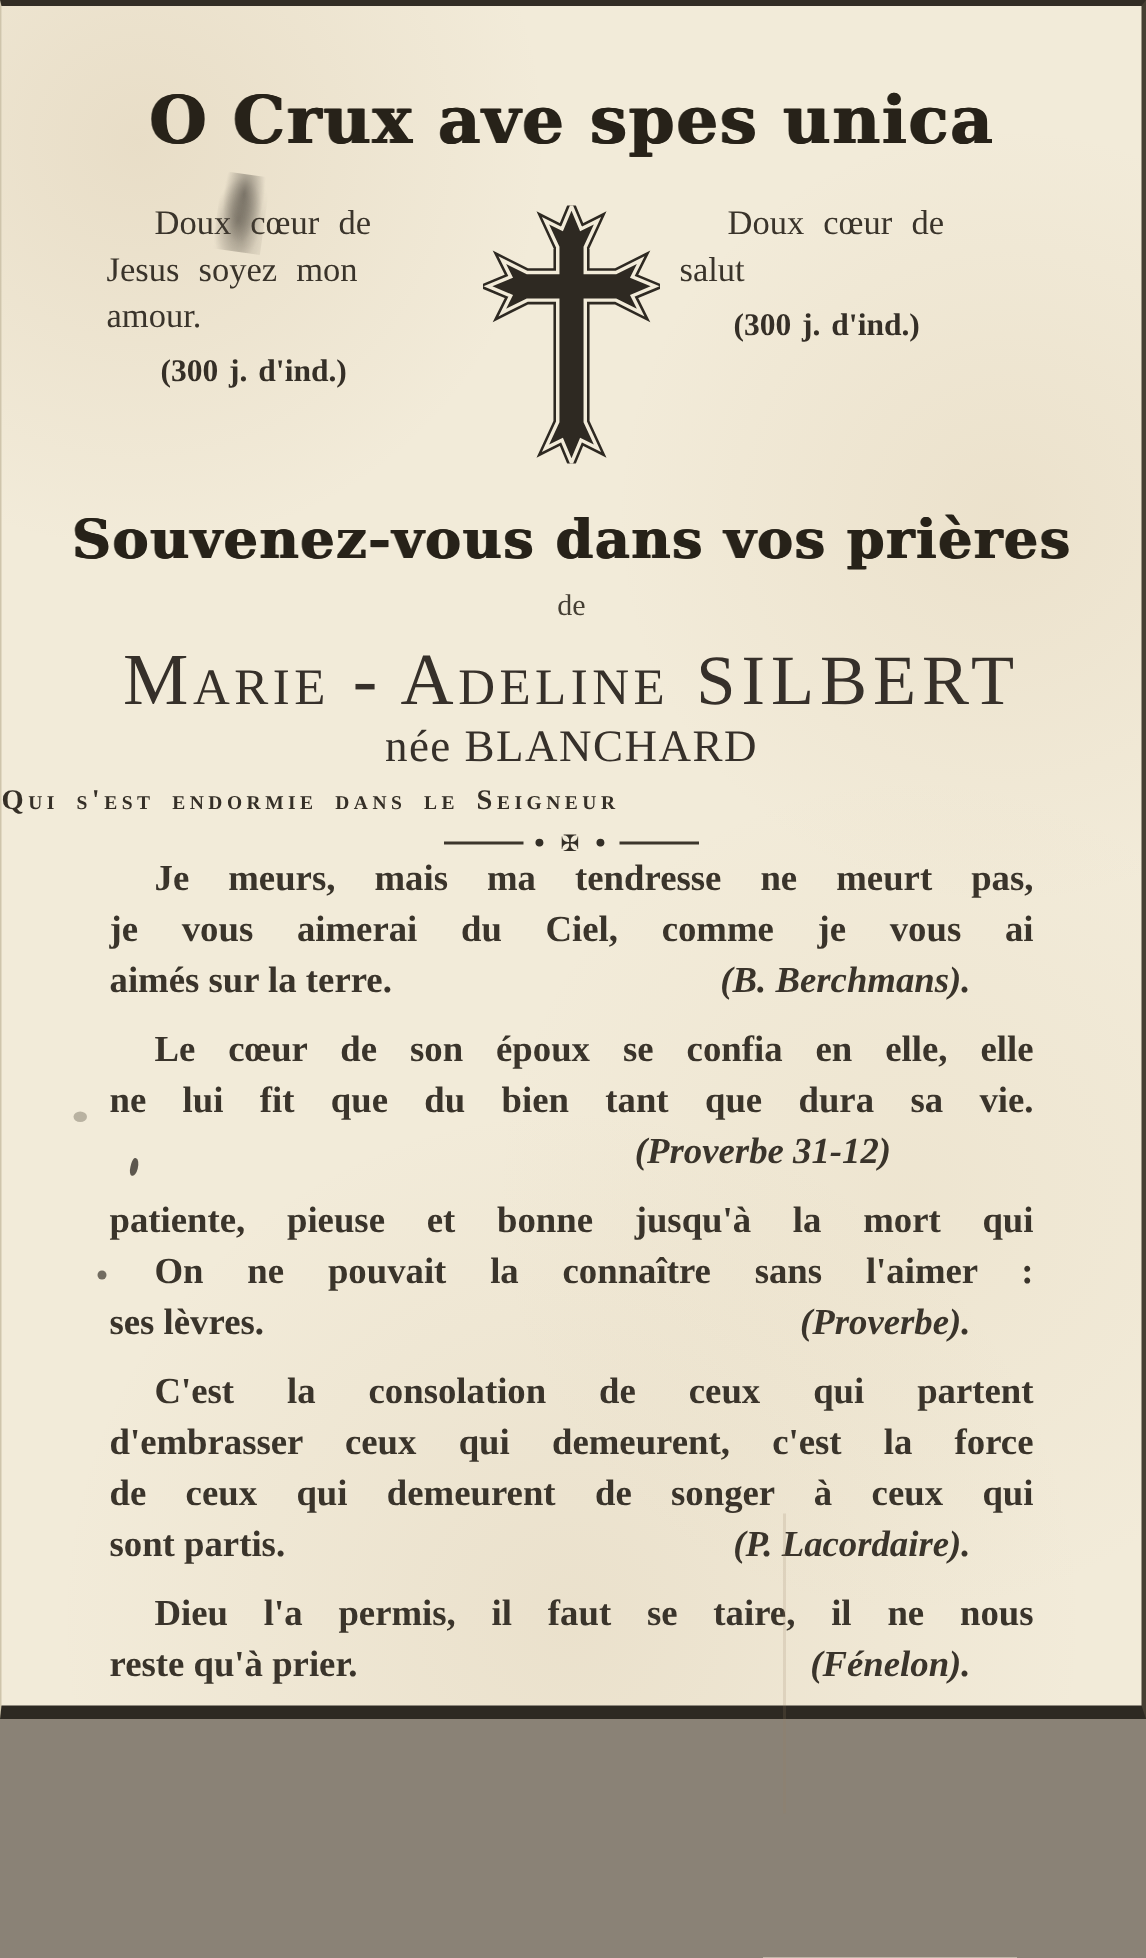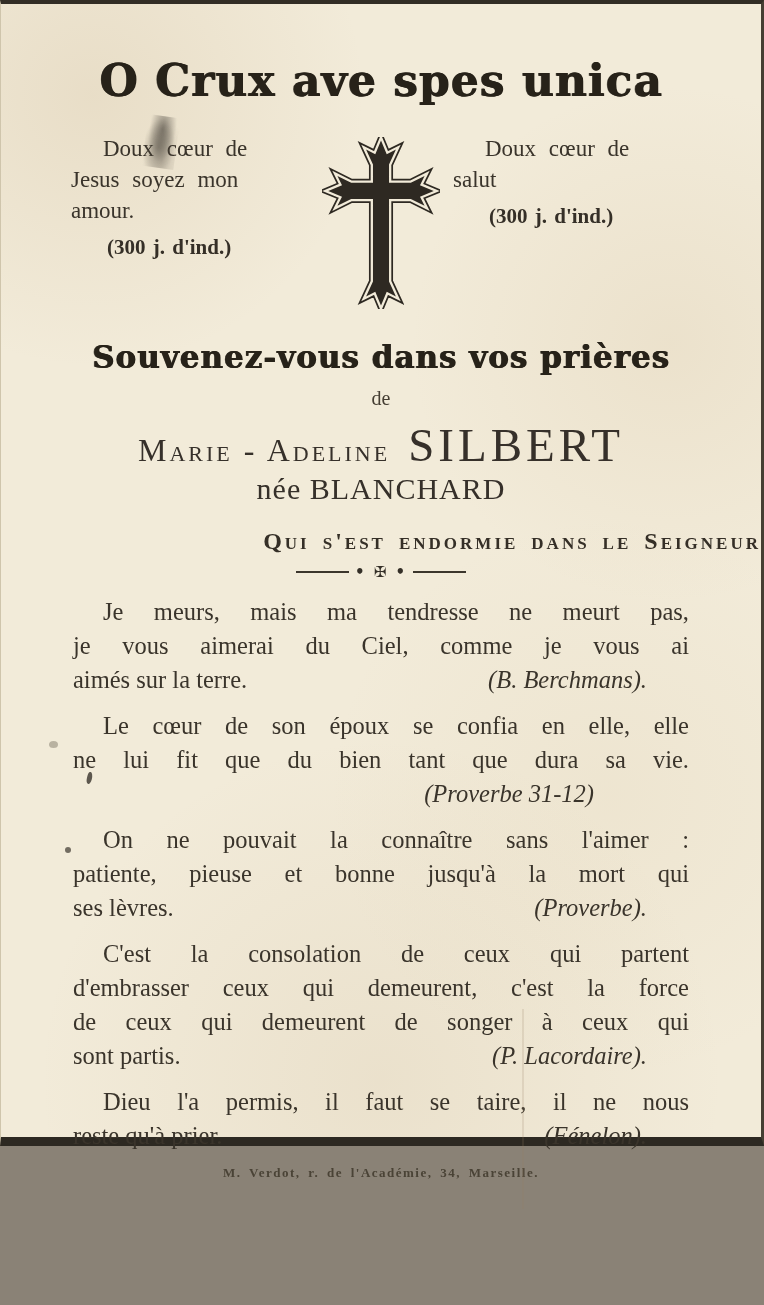--- a/index.html
+++ b/index.html
@@ -73,57 +73,57 @@
     font-weight:bold;
     font-size:21px;
     text-indent:36px;
     word-spacing:2px;
     color:#352f27;
   }
   .cross-wrap{width:130px;display:flex;justify-content:center;padding-top:4px;}
   .remember{
     margin-top:30px;
     text-align:center;
-    font-size:31px;
+    font-size:36px;
   }
   .de-line{
     margin-top:12px;
     text-align:center;
     font-size:20px;
     color:#453e33;
   }
   .name-line{
     margin-top:8px;
     text-align:center;
     color:#36302a;
     white-space:nowrap;
   }
   .name-first{
     font-variant:small-caps;
-    font-size:32px;
+    font-size:49px;
     letter-spacing:3px;
   }
   .name-last{
     font-size:47px;
     letter-spacing:4px;
     margin-left:14px;
   }
   .nee-line{
     margin-top:0px;
     text-align:center;
     font-size:30px;
     letter-spacing:1px;
     color:#36302a;
   }
   .endormie-line{
-    margin-top:22px;
-    text-align:right;
+    margin-top:8px;
+    text-align:left;
     font-variant:small-caps;
     font-weight:bold;
-    font-size:24px;
+    font-size:19px;
     letter-spacing:3px;
     word-spacing:4px;
     color:#352f27;
   }
   .date-line{
     margin-top:4px;
     text-align:center;
     font-weight:bold;
     font-style:italic;
     font-size:29px;
@@ -143,25 +143,25 @@
   .divider .orn{
     padding:0 6px;
     font-family:"DejaVu Sans", sans-serif;
     font-size:15px;
     font-weight:bold;
     letter-spacing:2px;
     line-height:14px;
   }
   
   .quotes{
-    margin-top:16px;
     padding:0 72px;
     font-size:24.5px;
     line-height:34px;
     color:#3a342b;
+    font-weight:bold;
   }
   .quote{margin-bottom:12px;}
   .qline{
     text-align:justify;
     text-align-last:justify;
   }
   .qfirst{text-indent:30px;}
   .qlast{
     display:flex;
     justify-content:space-between;
@@ -250,22 +250,22 @@
           <span>aimés sur la terre.</span>
           <span class="attr">(B. Berchmans).</span>
         </div>
       </div>
       <div class="quote">
         <div class="qline qfirst">Le cœur de son époux se confia en elle, elle</div>
         <div class="qline">ne lui fit que du bien tant que dura sa vie.</div>
         <div class="qattr-own">(Proverbe 31-12)</div>
       </div>
       <div class="quote">
+        <div class="qline">patiente, pieuse et bonne jusqu'à la mort qui</div>
         <div class="qline qfirst">On ne pouvait la connaître sans l'aimer :</div>
-        <div class="qline">patiente, pieuse et bonne jusqu'à la mort qui</div>
         <div class="qlast">
           <span>ses lèvres.</span>
           <span class="attr">(Proverbe).</span>
         </div>
       </div>
       <div class="quote">
         <div class="qline qfirst">C'est la consolation de ceux qui partent</div>
         <div class="qline">d'embrasser ceux qui demeurent, c'est la force</div>
         <div class="qline">de ceux qui demeurent de songer à ceux qui</div>
         <div class="qlast">
@@ -275,15 +275,14 @@
       </div>
       <div class="quote">
         <div class="qline qfirst">Dieu l'a permis, il faut se taire, il ne nous</div>
         <div class="qlast">
           <span>reste qu'à prier.</span>
           <span class="attr">(Fénelon).</span>
         </div>
       </div>
     </div>
 
-  <div class="printer-line">M. Verdot, r. de l'Académie, 34, Marseille.</div>
 
 </div>
 
 </body></html>

